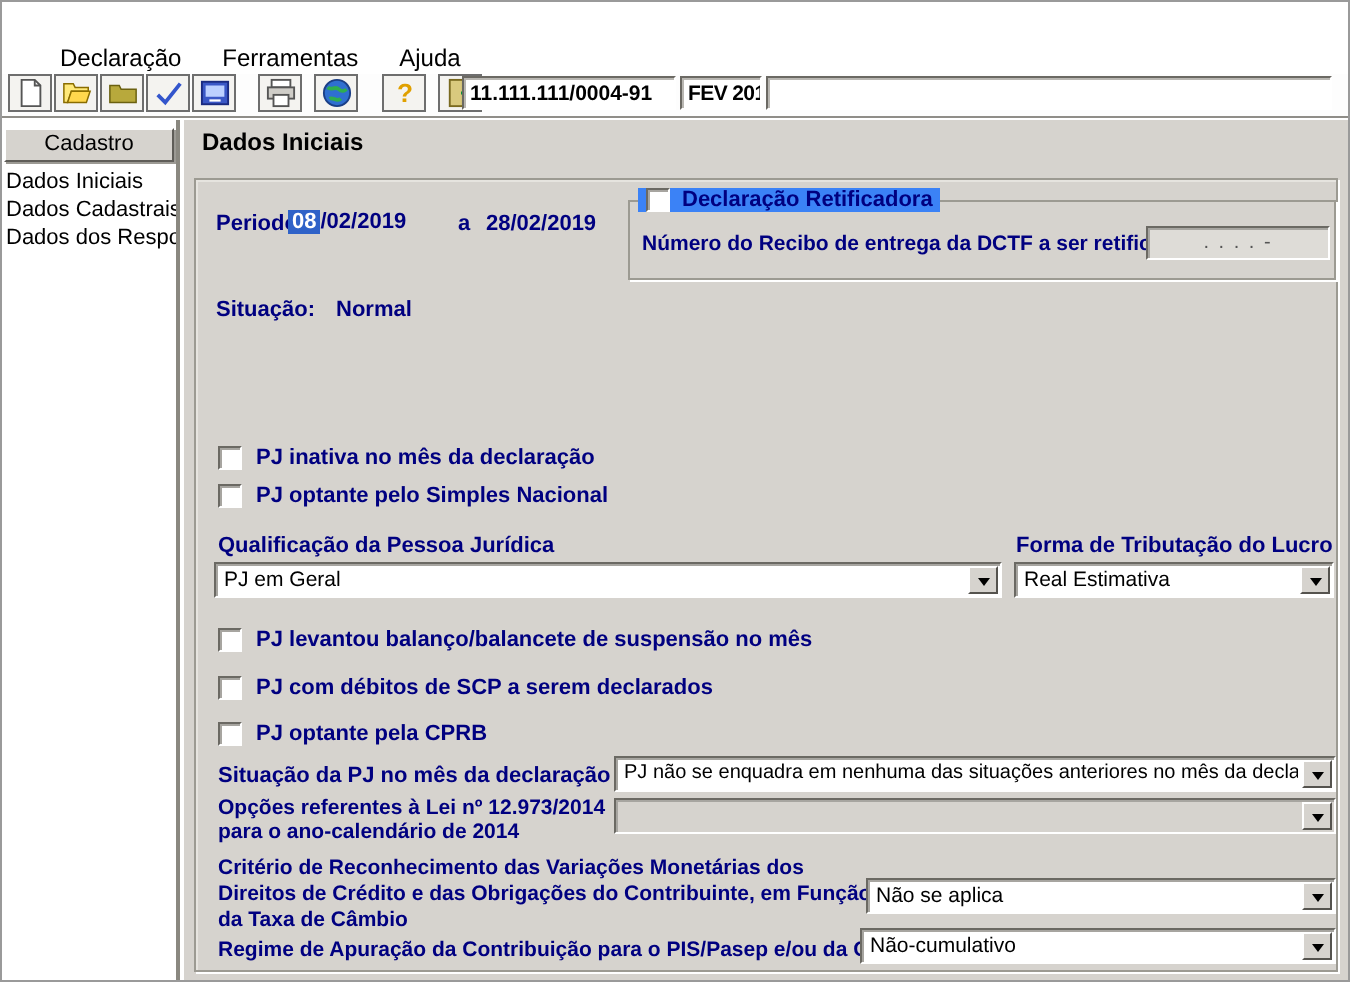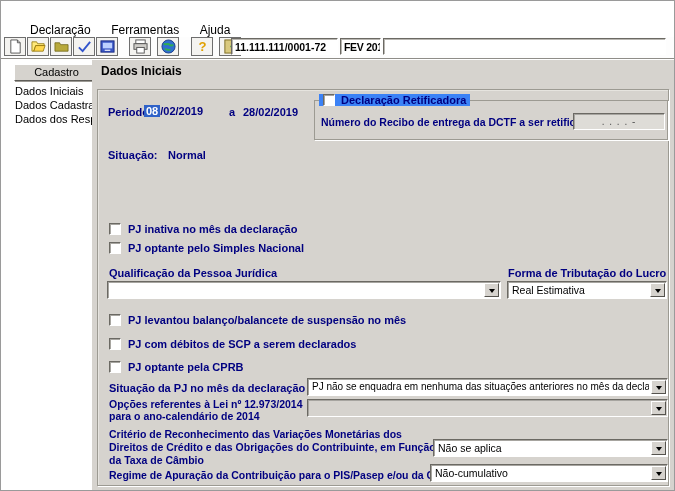--- a/index.html
+++ b/index.html
@@ -9,21 +9,21 @@
   #title-icon{position:absolute;left:6px;top:3px;width:14px;height:14px;}
   #title-text{position:absolute;left:25px;top:3px;font-size:12px;font-weight:bold;color:#111;}
   #menubar{position:absolute;left:0;top:19px;width:100%;height:17px;background:#ffffff;padding-left:21px;}
   .menu-item{display:inline-block;padding:1px 8px;font-size:12px;color:#000;cursor:default;}
   #toolbar{position:absolute;left:0;top:36px;width:100%;height:21px;background:#fdfdfd;}
   .tbtn{position:absolute;top:0;width:22px;height:19px;background:#f4f3f0;border:1px solid #6e6e6e;box-sizing:border-box;display:flex;align-items:center;justify-content:center;}
   .tbtn svg{width:15px;height:15px;}
   .tb-edit{position:absolute;top:1px;height:17px;background:#fff;border:1px solid;border-color:#6b6963 #ffffff #ffffff #6b6963;box-shadow:inset 1px 1px 0 #b9b7b2;box-sizing:border-box;font-size:10.5px;font-weight:bold;color:#000;line-height:14px;padding:1px 0 0 3px;white-space:nowrap;overflow:hidden;}
   
   #body{position:absolute;left:0;top:57px;right:0;bottom:0;border-top:1px solid #8f8d88;}
-  #sidebar{position:absolute;left:12px;top:1px;bottom:0;width:89px;background:#ffffff;border-right:2px solid #8a8880;box-sizing:border-box;}
+  #sidebar{position:absolute;left:0;top:1px;bottom:0;width:89px;background:#ffffff;border-right:2px solid #8a8880;box-sizing:border-box;}
   #cadastro-btn{position:absolute;left:1px;top:4px;width:85px;height:17px;background:#d6d3ce;border:1px solid;border-color:#ffffff #5f5d58 #5f5d58 #ffffff;box-shadow:1px 1px 0 #9c9a94;text-align:center;font-size:11px;color:#000;line-height:15px;box-sizing:border-box;}
   .side-item{position:absolute;left:2px;width:85px;font-size:11px;color:#000;white-space:nowrap;overflow:hidden;}
   #main{position:absolute;left:91px;top:1px;right:0;bottom:0;background:#d6d3ce;}
   #main-title{position:absolute;left:9px;top:4px;font-size:12px;font-weight:bold;color:#000;}
   #panel{position:absolute;left:5px;top:29px;width:572px;height:397px;border:1px solid #9c9a92;box-shadow:1px 1px 0 #ffffff, inset 1px 1px 0 #e6e4df;box-sizing:border-box;}
   
   .lbl{position:absolute;font-size:11px;font-weight:bold;color:#000080;line-height:13px;white-space:nowrap;}
   .lbl.small{font-size:10.5px;}
   .cb{position:absolute;width:12px;height:12px;background:#ffffff;border:1px solid;border-color:#6b6963 #ffffff #ffffff #6b6963;box-shadow:inset 1px 1px 0 #a7a5a0;box-sizing:border-box;}
   .combo{position:absolute;height:18px;background:#ffffff;border:1px solid;border-color:#6b6963 #ffffff #ffffff #6b6963;box-shadow:inset 1px 1px 0 #a7a5a0;box-sizing:border-box;}
@@ -97,21 +97,21 @@
       <svg viewBox="0 0 16 16">
         <text x="8" y="13" font-size="14" font-weight="bold" fill="#e0a000" text-anchor="middle">?</text>
       </svg>
     </div>
     <div class="tbtn" style="left:218px">
       <svg viewBox="0 0 16 16">
         <rect x="2" y="1" width="7" height="14" fill="#d9c97e" stroke="#7a6a20"></rect>
         <path d="M8 8h5M11 5l3 3-3 3" stroke="#0a8f3c" stroke-width="1.6" fill="none"></path>
       </svg>
     </div>
-    <div class="tb-edit" style="left:230px;width:107px">11.111.111/0001-72</div>
+    <div class="tb-edit" style="left:230px;width:107px">11.111.111/0004-91</div>
     <div class="tb-edit" style="left:339px;width:41px;letter-spacing:-0.3px">FEV 2019</div>
     <div class="tb-edit" style="left:382px;width:283px"></div>
   </div>
 
   <div id="body">
 
     <div id="sidebar">
       <div id="cadastro-btn">Cadastro</div>
       <div class="side-item" style="top:25px">Dados Iniciais</div>
       <div class="side-item" style="top:39px">Dados Cadastrais do E</div>
@@ -139,20 +139,21 @@
       <span class="lbl" style="left:16px;top:89px">Situação:</span>
       <span class="lbl" style="left:76px;top:89px">Normal</span>
 
       <span class="cb" style="left:17px;top:163px"></span>
       <span class="lbl" style="left:36px;top:163px">PJ inativa no mês da declaração</span>
       <span class="cb" style="left:17px;top:182px"></span>
       <span class="lbl" style="left:17px;top:207px">Qualificação da Pessoa Jurídica</span>
 
       <span class="lbl" style="left:36px;top:182px">PJ optante pelo Simples Nacional</span>
       <div class="combo" style="left:15px;top:221px;width:394px">
+        <span class="combo-txt">PJ em Geral</span>
         <span class="combo-btn">
             <span class="arr"></span>
           </span>
       </div>
       <span class="lbl" style="left:416px;top:207px">Forma de Tributação do Lucro</span>
       <div class="combo" style="left:415px;top:221px;width:160px">
         <span class="combo-txt">Real Estimativa</span>
         <span class="combo-btn">
             <span class="arr"></span>
           </span>

